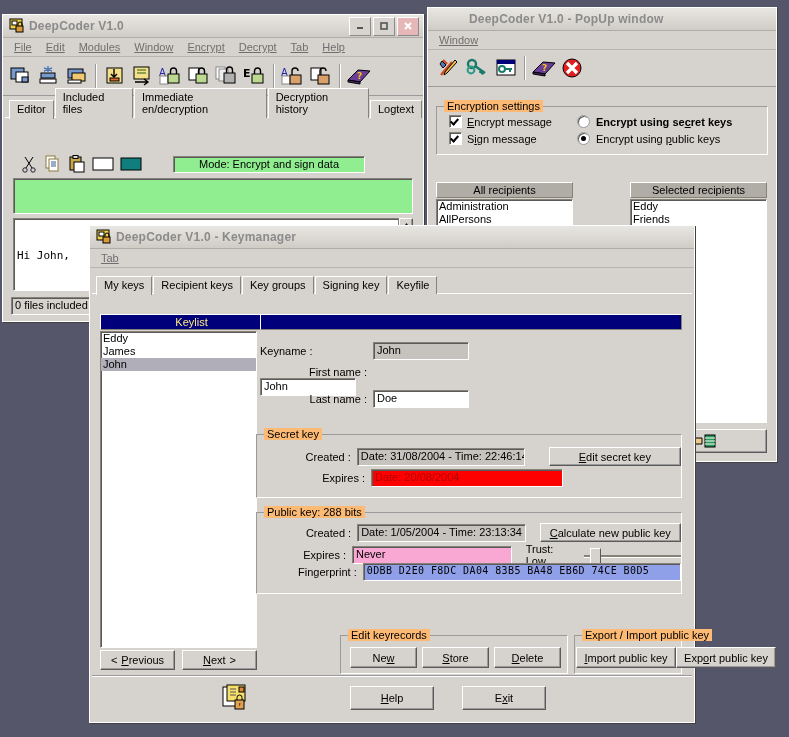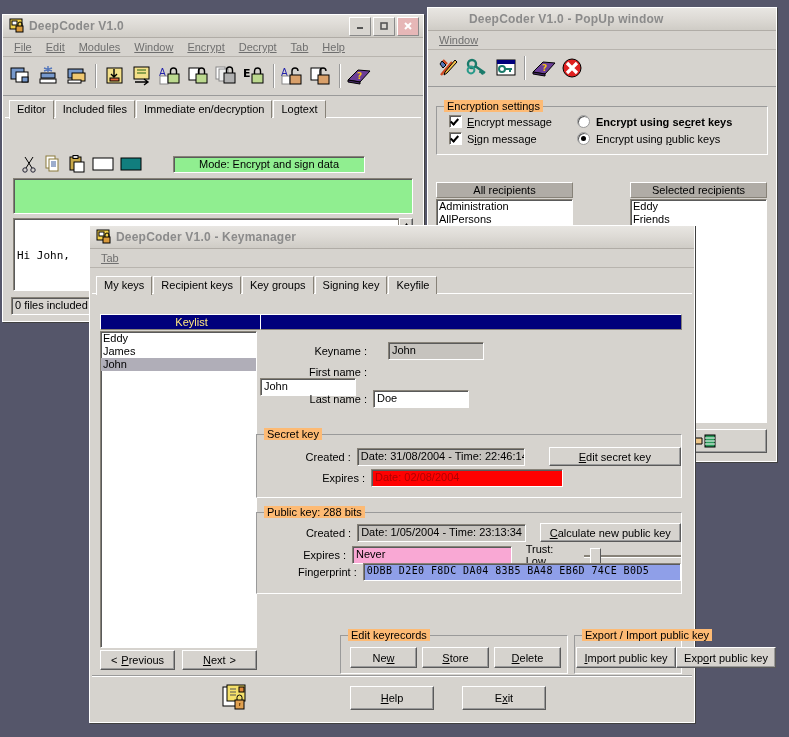--- a/index.html
+++ b/index.html
@@ -217,20 +217,21 @@
         <path d="M2 15 L2 17 L14 19 L14 17 Z" fill="#4a2b6b" stroke="#000"></path>
         <text x="11" y="14" font-size="9" font-family="DejaVu Sans" font-weight="bold" fill="#f5c518">?</text>
       </svg>
     </span>
   </div>
 
   <div class="tabstrip" style="margin-top:2px;">
     <span class="tab active">Editor</span>
     <span class="tab">Included files</span>
     <span class="tab">Immediate en/decryption</span>
+    <span class="tab">Decryption history</span>
     <span class="tab">Logtext</span>
   </div>
 
   <div style="position:absolute;left:4px;top:137px;right:4px;bottom:4px;">
     <div style="display:flex;align-items:center;height:24px;padding-left:10px;">
       <span class="tbtn" style="width:24px;height:22px;">
         <svg width="18" height="18" viewBox="0 0 18 18">
           <path d="M5 2 L12 13 M13 2 L6 13" stroke="#000" fill="none"></path>
           <circle cx="5" cy="15" r="2.2" fill="none" stroke="#223"></circle>
           <circle cx="13" cy="15" r="2.2" fill="none" stroke="#223"></circle>
@@ -460,21 +461,21 @@
     </div>
     <div class="btn" style="width:78px;height:18px;margin-left:7px;">
       <span><u class="ul">N</u>ext</span>
       <span style="margin-left:4px;">&gt;</span>
     </div>
   </div>
 
   <div class="listhead" style="position:absolute;left:170px;top:88px;width:420px;">&nbsp;</div>
 
   <div style="position:absolute;left:170px;top:116px;width:420px;display:flex;align-items:center;">
-    <span style="width:107px;text-align:right;padding-right:21px;">Keyname :</span>
+    <span style="width:107px;text-align:left;padding-right:6px;">Keyname :</span>
     <span class="field readonly" style="width:88px;height:14px;">John</span>
   </div>
   <div style="position:absolute;left:170px;top:140px;width:420px;display:flex;align-items:flex-start;flex-direction:column;">
     <span style="width:107px;text-align:right;padding-right:6px;">First name :</span>
     <span class="field" style="width:88px;height:14px;">John</span>
   </div>
   <div style="position:absolute;left:170px;top:164px;width:420px;display:flex;align-items:center;">
     <span style="width:107px;text-align:right;padding-right:6px;">Last name :</span>
     <span class="field" style="width:88px;height:14px;">Doe</span>
   </div>
@@ -483,21 +484,21 @@
     <span class="glabel">Secret key</span>
     <div style="position:absolute;left:0;top:12px;width:100%;display:flex;align-items:center;">
       <span style="width:108px;text-align:right;padding-right:6px;">Created :</span>
       <span class="field readonly" style="width:184px;height:14px;">Date: 31/08/2004 - Time: 22:46:14</span>
       <span class="btn" style="margin-left:24px;width:150px;height:17px;">
         <span><u class="ul">E</u>dit secret key</span>
       </span>
     </div>
     <div style="position:absolute;left:0;top:34px;width:100%;display:flex;align-items:center;">
       <span style="width:108px;text-align:right;padding-right:6px;">Expires :</span>
-      <span class="field" style="width:184px;height:14px;background:#ff0000;color:#b00000;">Date: 02/08/2004</span>
+      <span class="field" style="width:184px;height:14px;background:#ff0000;color:#b00000;">Date: 20/08/2004</span>
     </div>
   </div>
 
   <div class="group" style="left:166px;top:286px;width:424px;height:80px;">
     <span class="glabel">Public key: 288 bits</span>
     <div style="position:absolute;left:0;top:10px;width:100%;display:flex;align-items:center;">
       <span style="width:108px;text-align:right;padding-right:6px;">Created :</span>
       <span class="field readonly" style="width:184px;height:14px;">Date: 1/05/2004 - Time: 23:13:34</span>
       <span class="btn" style="margin-left:14px;width:160px;height:17px;">
         <span><u class="ul">C</u>alculate new public key</span>

